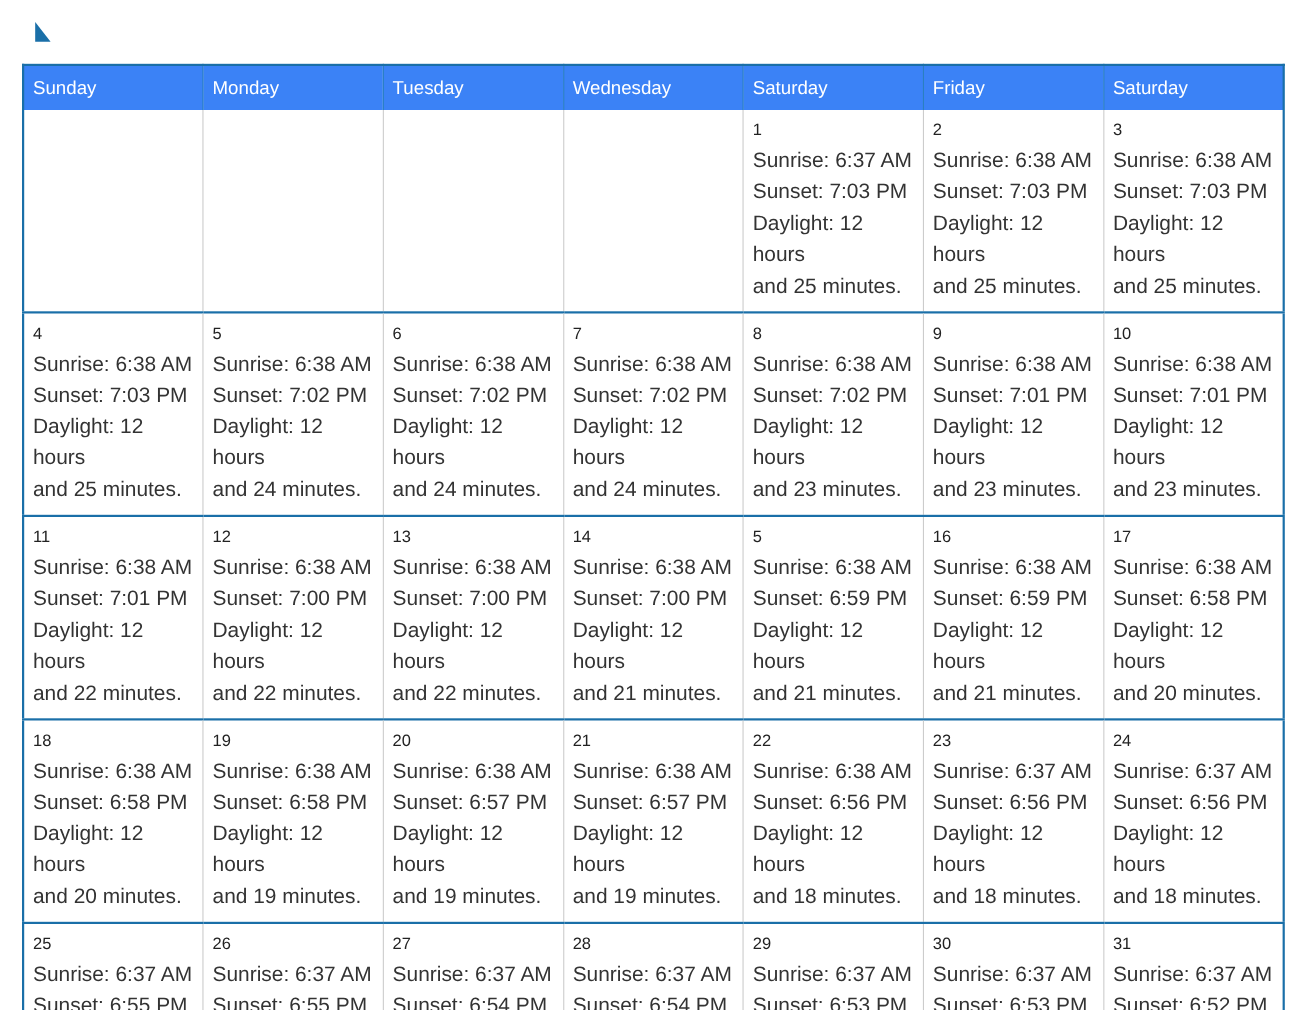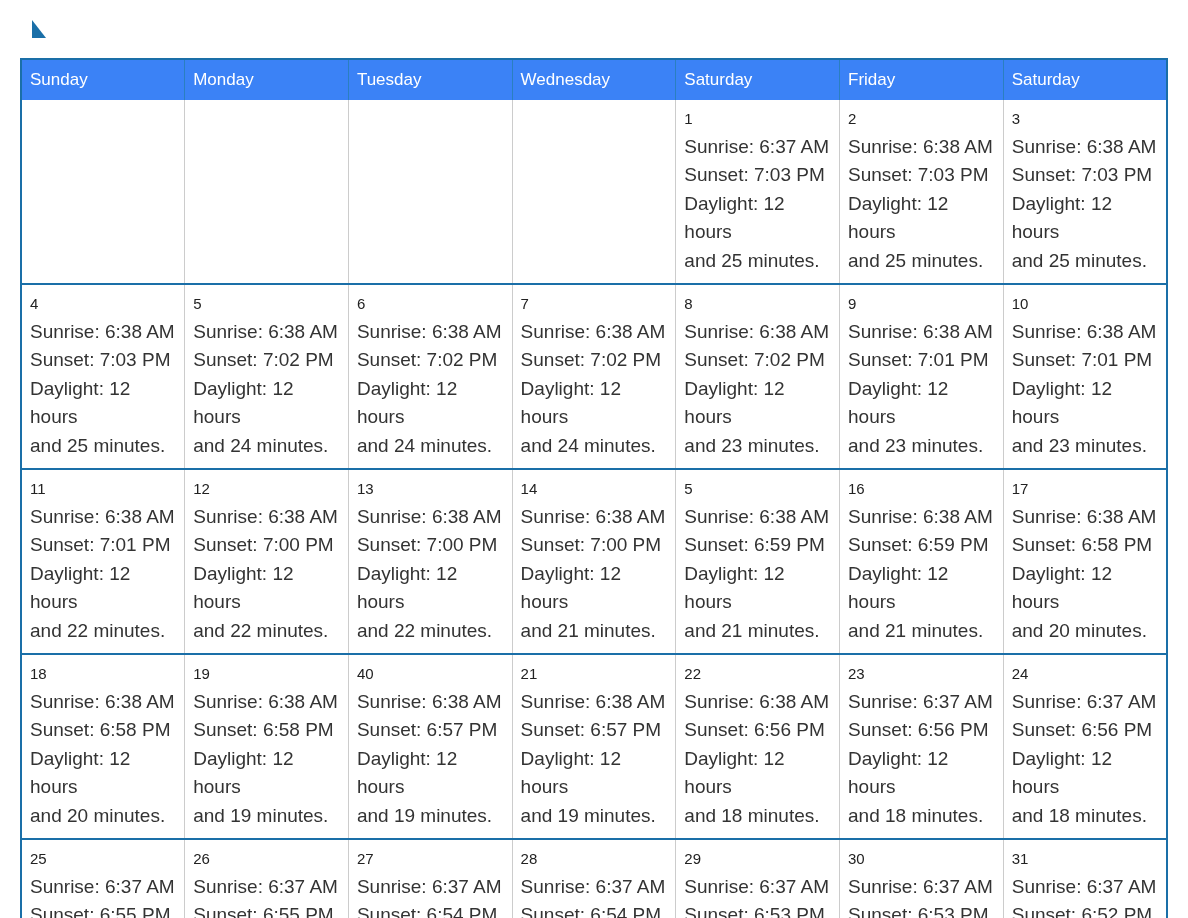--- a/index.html
+++ b/index.html
@@ -220,21 +220,21 @@
       <tr>
         <td>
           <span class="day-number">18</span>
           <div class="day-info">Sunrise: 6:38 AM<br>Sunset: 6:58 PM<br>Daylight: 12 hours<br>and 20 minutes.</div>
         </td>
         <td>
           <span class="day-number">19</span>
           <div class="day-info">Sunrise: 6:38 AM<br>Sunset: 6:58 PM<br>Daylight: 12 hours<br>and 19 minutes.</div>
         </td>
         <td>
-          <span class="day-number">40</span>
+          <span class="day-number">20</span>
           <div class="day-info">Sunrise: 6:38 AM<br>Sunset: 6:57 PM<br>Daylight: 12 hours<br>and 19 minutes.</div>
         </td>
         <td>
           <span class="day-number">21</span>
           <div class="day-info">Sunrise: 6:38 AM<br>Sunset: 6:57 PM<br>Daylight: 12 hours<br>and 19 minutes.</div>
         </td>
         <td>
           <span class="day-number">22</span>
           <div class="day-info">Sunrise: 6:38 AM<br>Sunset: 6:56 PM<br>Daylight: 12 hours<br>and 18 minutes.</div>
         </td>

